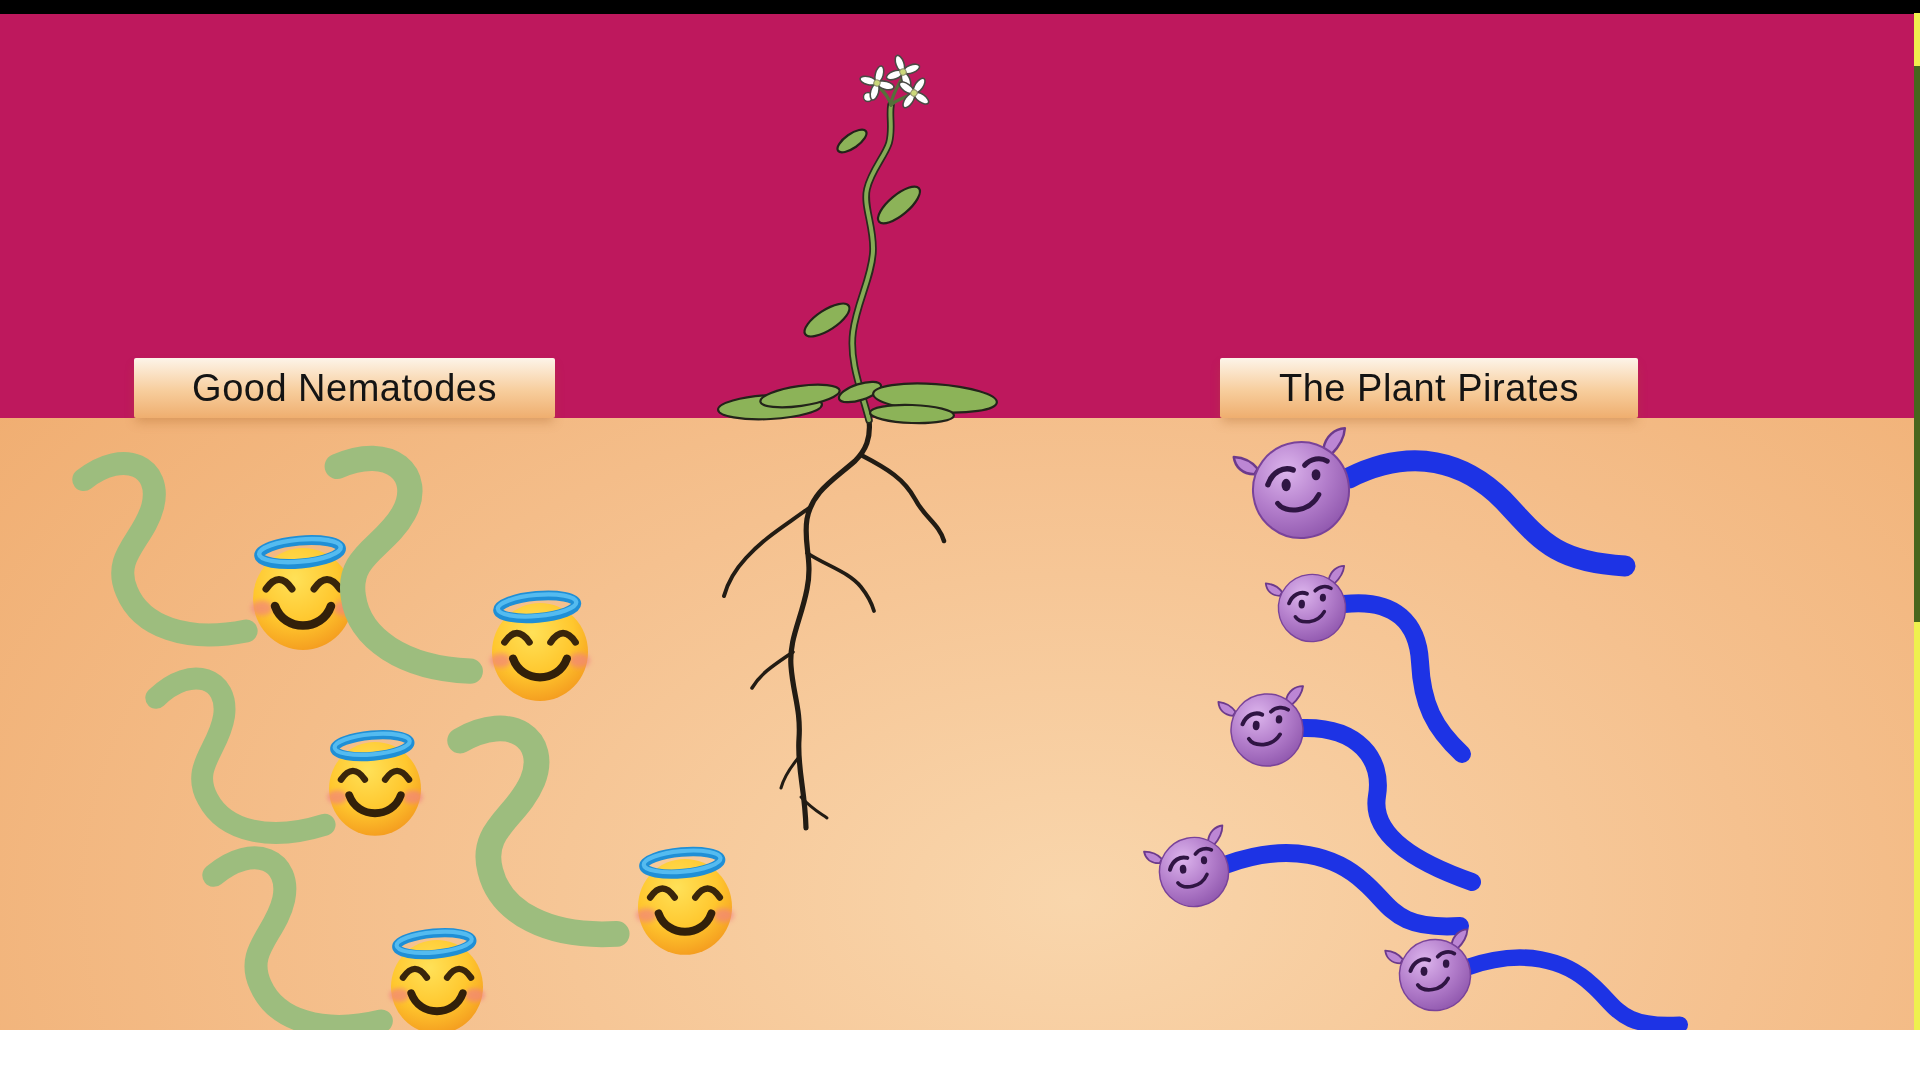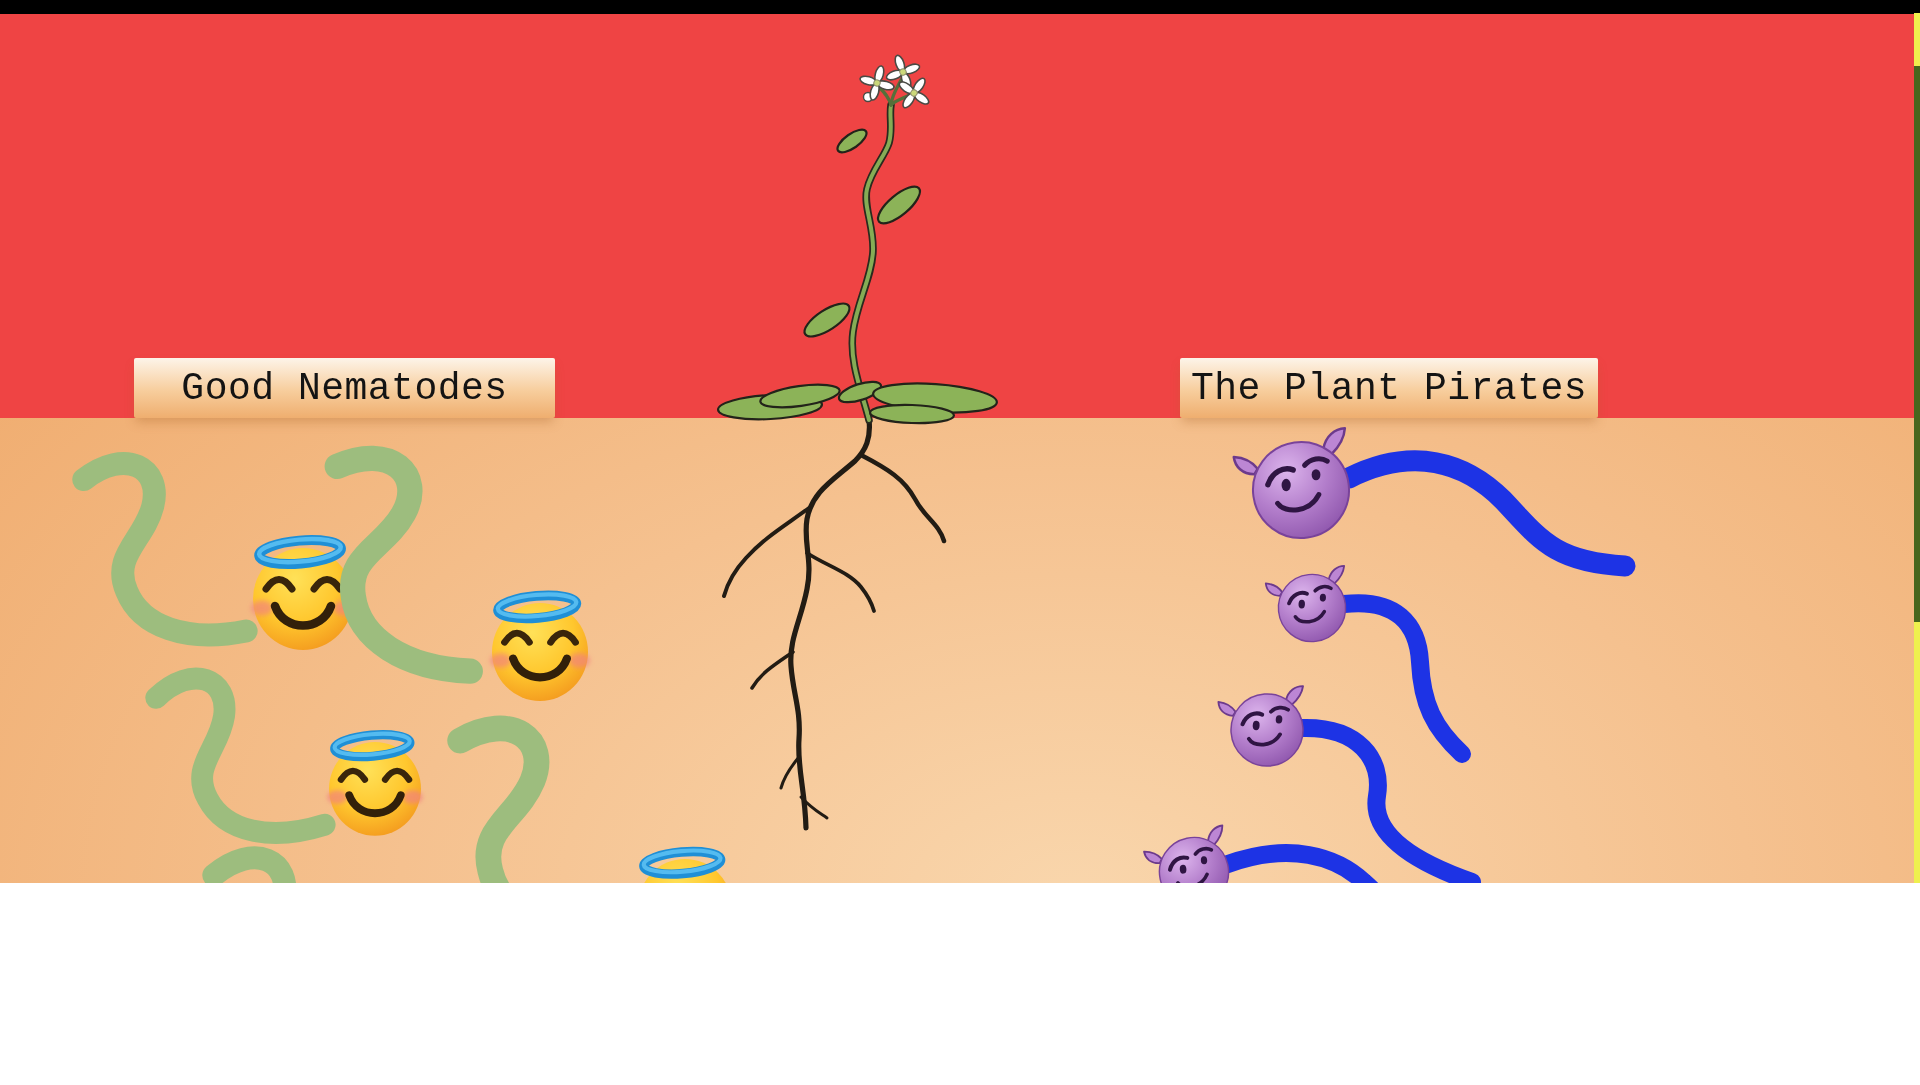--- a/index.html
+++ b/index.html
@@ -1,27 +1,27 @@
 <!DOCTYPE html>
 <html><head>
 <meta charset="utf-8">
 <style>
   html,body{margin:0;padding:0;background:#fff;}
-  .stage{position:relative;width:1920px;height:883px;overflow:hidden;
-         font-family:Liberation Mono, monospace;background:#ef4444;}
+  .stage{position:relative;width:1920px;height:1030px;overflow:hidden;
+         font-family:Liberation Sans, sans-serif;background:#be185d;}
   .topbar{position:absolute;left:0;top:0;width:100%;height:13px;background:#000;
           border-bottom:1px solid rgba(0,0,0,.18);}
   .soil{position:absolute;left:0;top:418px;width:100%;height:667px;
         background:radial-gradient(1500px 950px at 56% 72%, #f9d6ac 0%, #f5c18f 45%, #efa96a 100%);}
   .label{position:absolute;top:358px;height:60px;display:flex;align-items:center;justify-content:center;
          background:linear-gradient(180deg,#fdf4e9 0%, #f7cd9c 55%, #efae6f 100%);
          color:#141414;font-size:38px;letter-spacing:.5px;
          box-shadow:0 6px 10px -2px rgba(170,100,40,.35);border-radius:2px;}
   .label-left{left:134px;width:421px;}
-  .label-right{left:1180px;width:418px;justify-content:center;}
+  .label-right{left:1220px;width:418px;justify-content:center;}
   .scene-svg{position:absolute;left:0;top:0;}
   .edge{position:absolute;left:1914px;width:6px;}
   .edge-black{top:0;height:13px;background:#000;}
   .edge-yellow-top{top:13px;height:53px;background:#f0ee4e;}
   .edge-green{top:66px;height:556px;background:#47661d;}
   .edge-yellow-bottom{top:622px;height:463px;background:#eef04e;}
   .tail-green{fill:none;stroke:#9dbd7e;stroke-width:23px;stroke-linecap:round;}
   .tail-blue{fill:none;stroke:#1d33e5;stroke-linecap:round;}
   .tw21{stroke-width:21px;} .tw18{stroke-width:18px;}
 </style>

